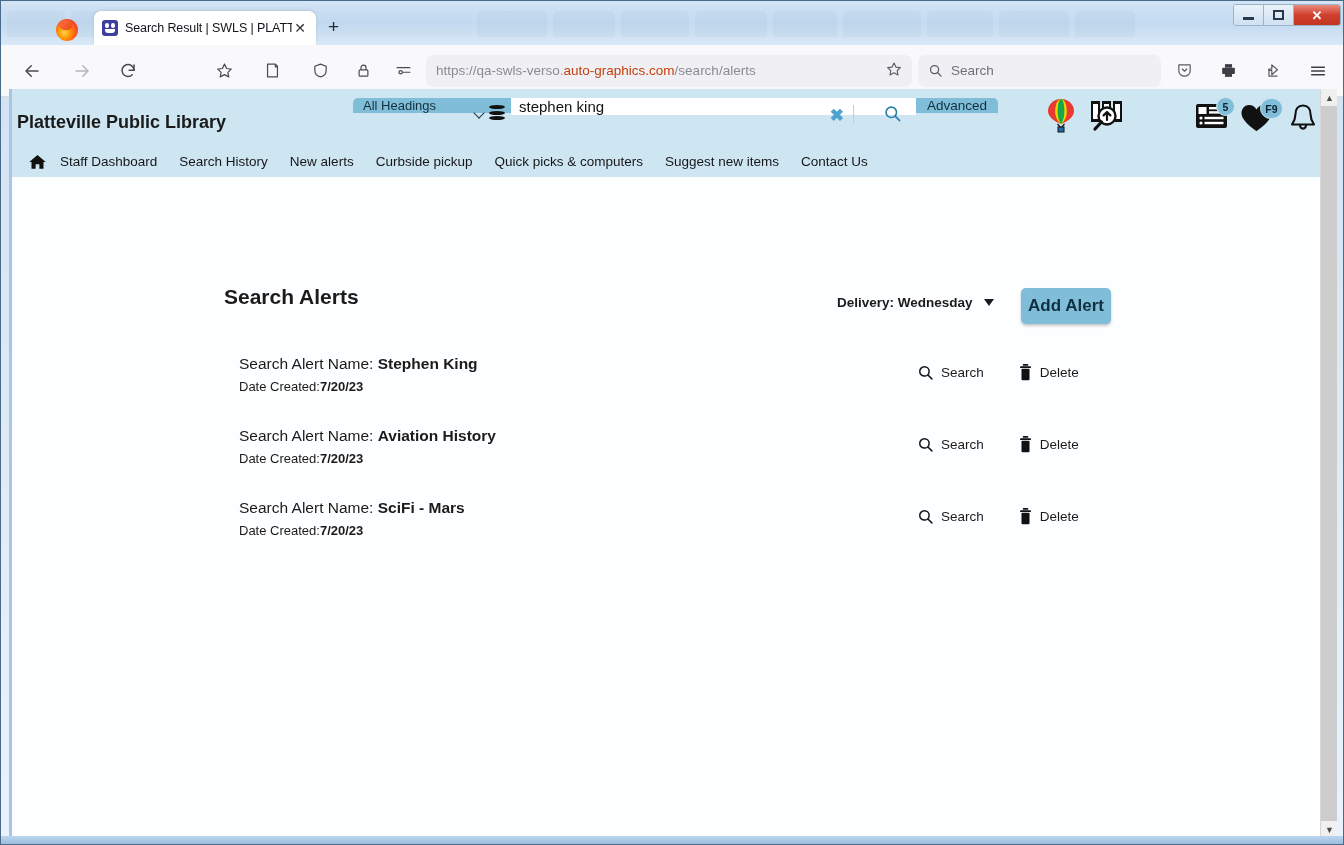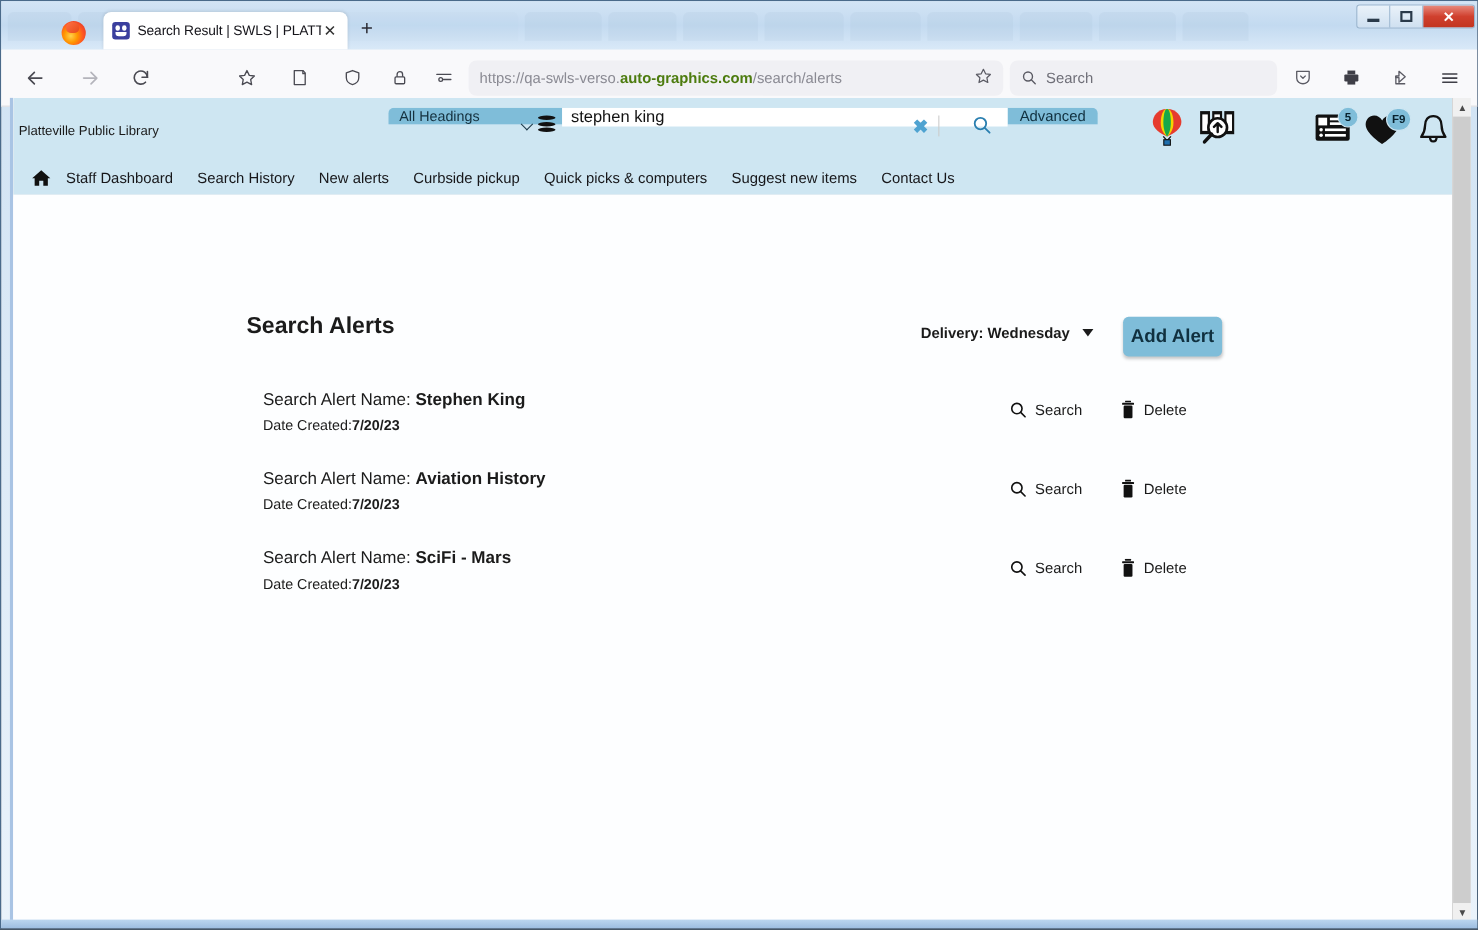--- a/index.html
+++ b/index.html
@@ -103,21 +103,21 @@
   .nav-ico {
     width: 34px; height: 34px; display: flex; align-items: center; justify-content: center;
     color: #4a4a52; flex: 0 0 auto;
   }
   .nav-ico svg { display: block; }
   .urlbar {
     flex: 1 1 auto; height: 32px; background: #f0f0f4; border-radius: 7px;
     display: flex; align-items: center; padding: 0 10px; margin: 0 6px;
     font-size: 13.5px; color: #8a8a93; min-width: 0;
   }
-  .urlbar .host { color: #4d7c0f; font-weight: 700; }
+  .urlbar .host { color: #c2410c; font-weight: 400; }
   .searchbar {
     width: 243px; height: 32px; background: #f0f0f4; border-radius: 7px;
     display: flex; align-items: center; padding: 0 10px; margin-right: 6px;
     font-size: 13.5px; color: #6f6f78; flex: 0 0 auto;
   }
   .star { font-size: 15px; color: #5b5b64; }
 
   
   .viewport {
     position: absolute; left: 8px; top: 88px;
@@ -131,21 +131,21 @@
   }
 
   
   .site-header {
     position: relative; width: 1311px; height: 88px;
     background: #cee6f2;
     box-shadow: 0 2px 4px rgba(0,0,0,0.13);
   }
   .lib-name {
     position: absolute; left: 5px; top: 23px;
-    font-size: 12px; color: #1a1a1a; font-weight: 400;
+    font-size: 18px; color: #1a1a1a; font-weight: 700;
   }
   .searchgroup {
     position: absolute; left: 341px; top: 9px;
     width: 645px; height: 33px;
     display: flex; align-items: flex-start;
     border-radius: 5px; overflow: hidden;
   }
   .scope {
     width: 158px; background: #7fbdd9; display: flex; align-items: center;
     padding: 0 10px; position: relative;

